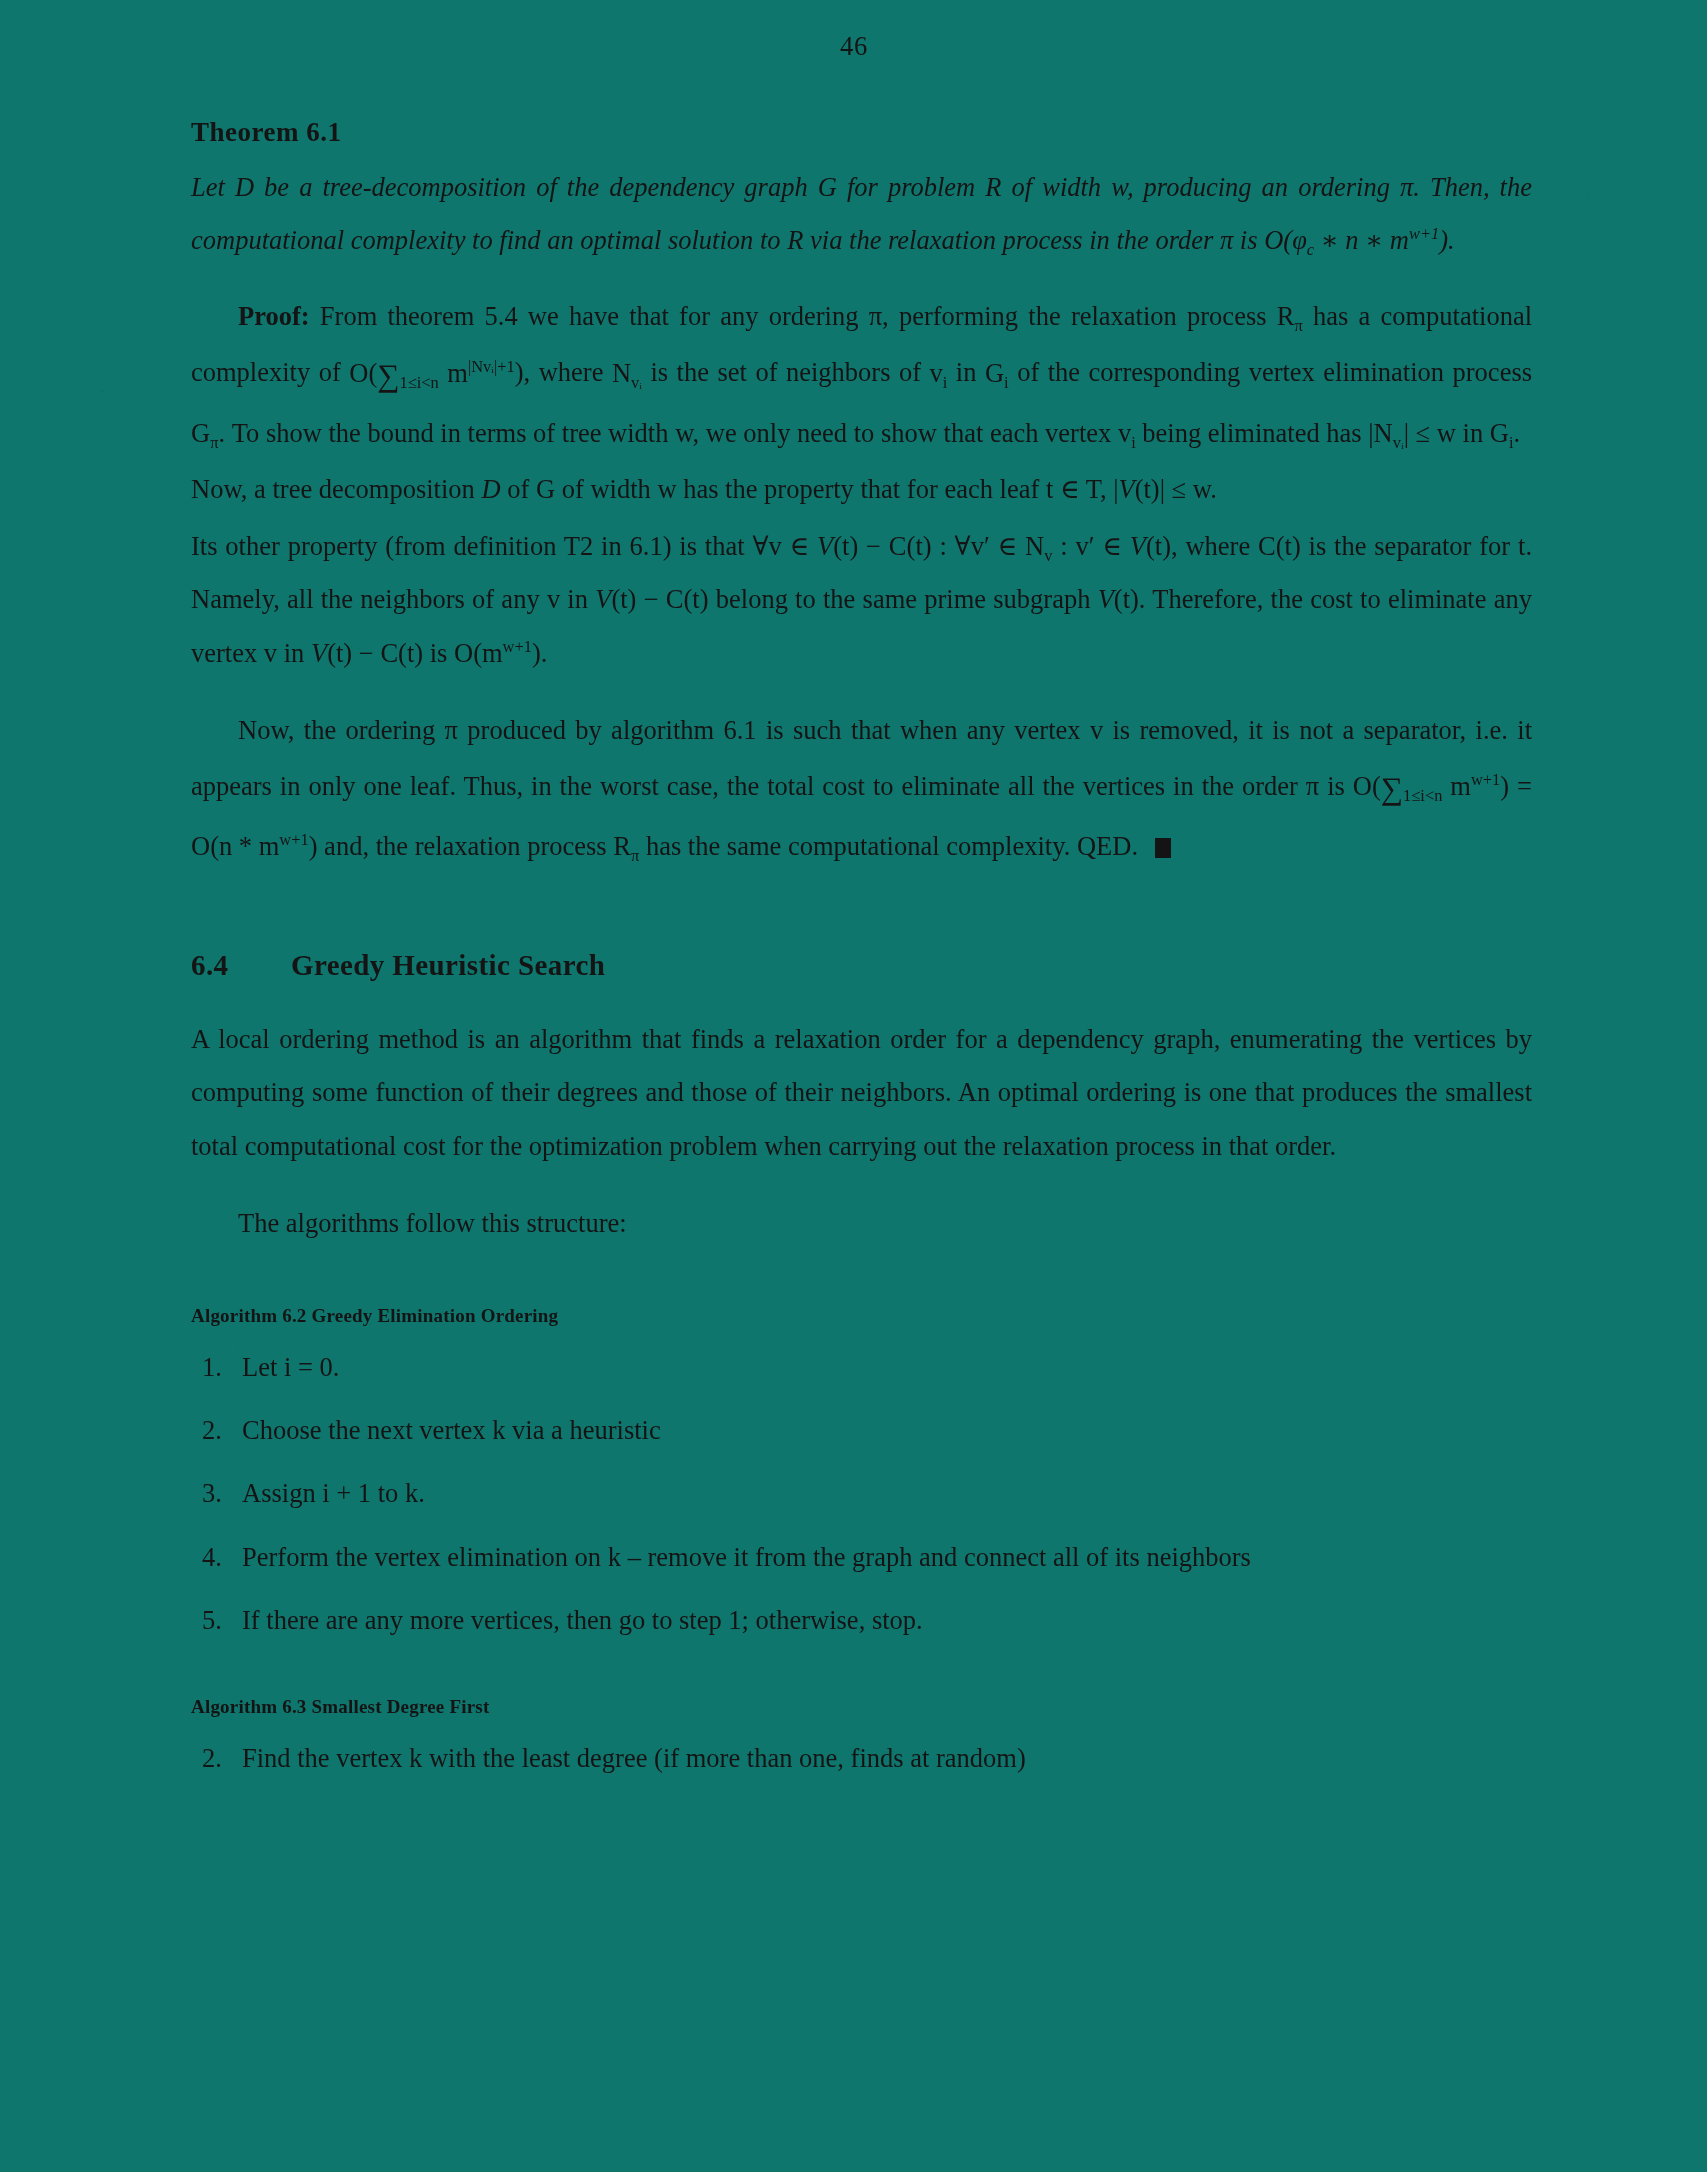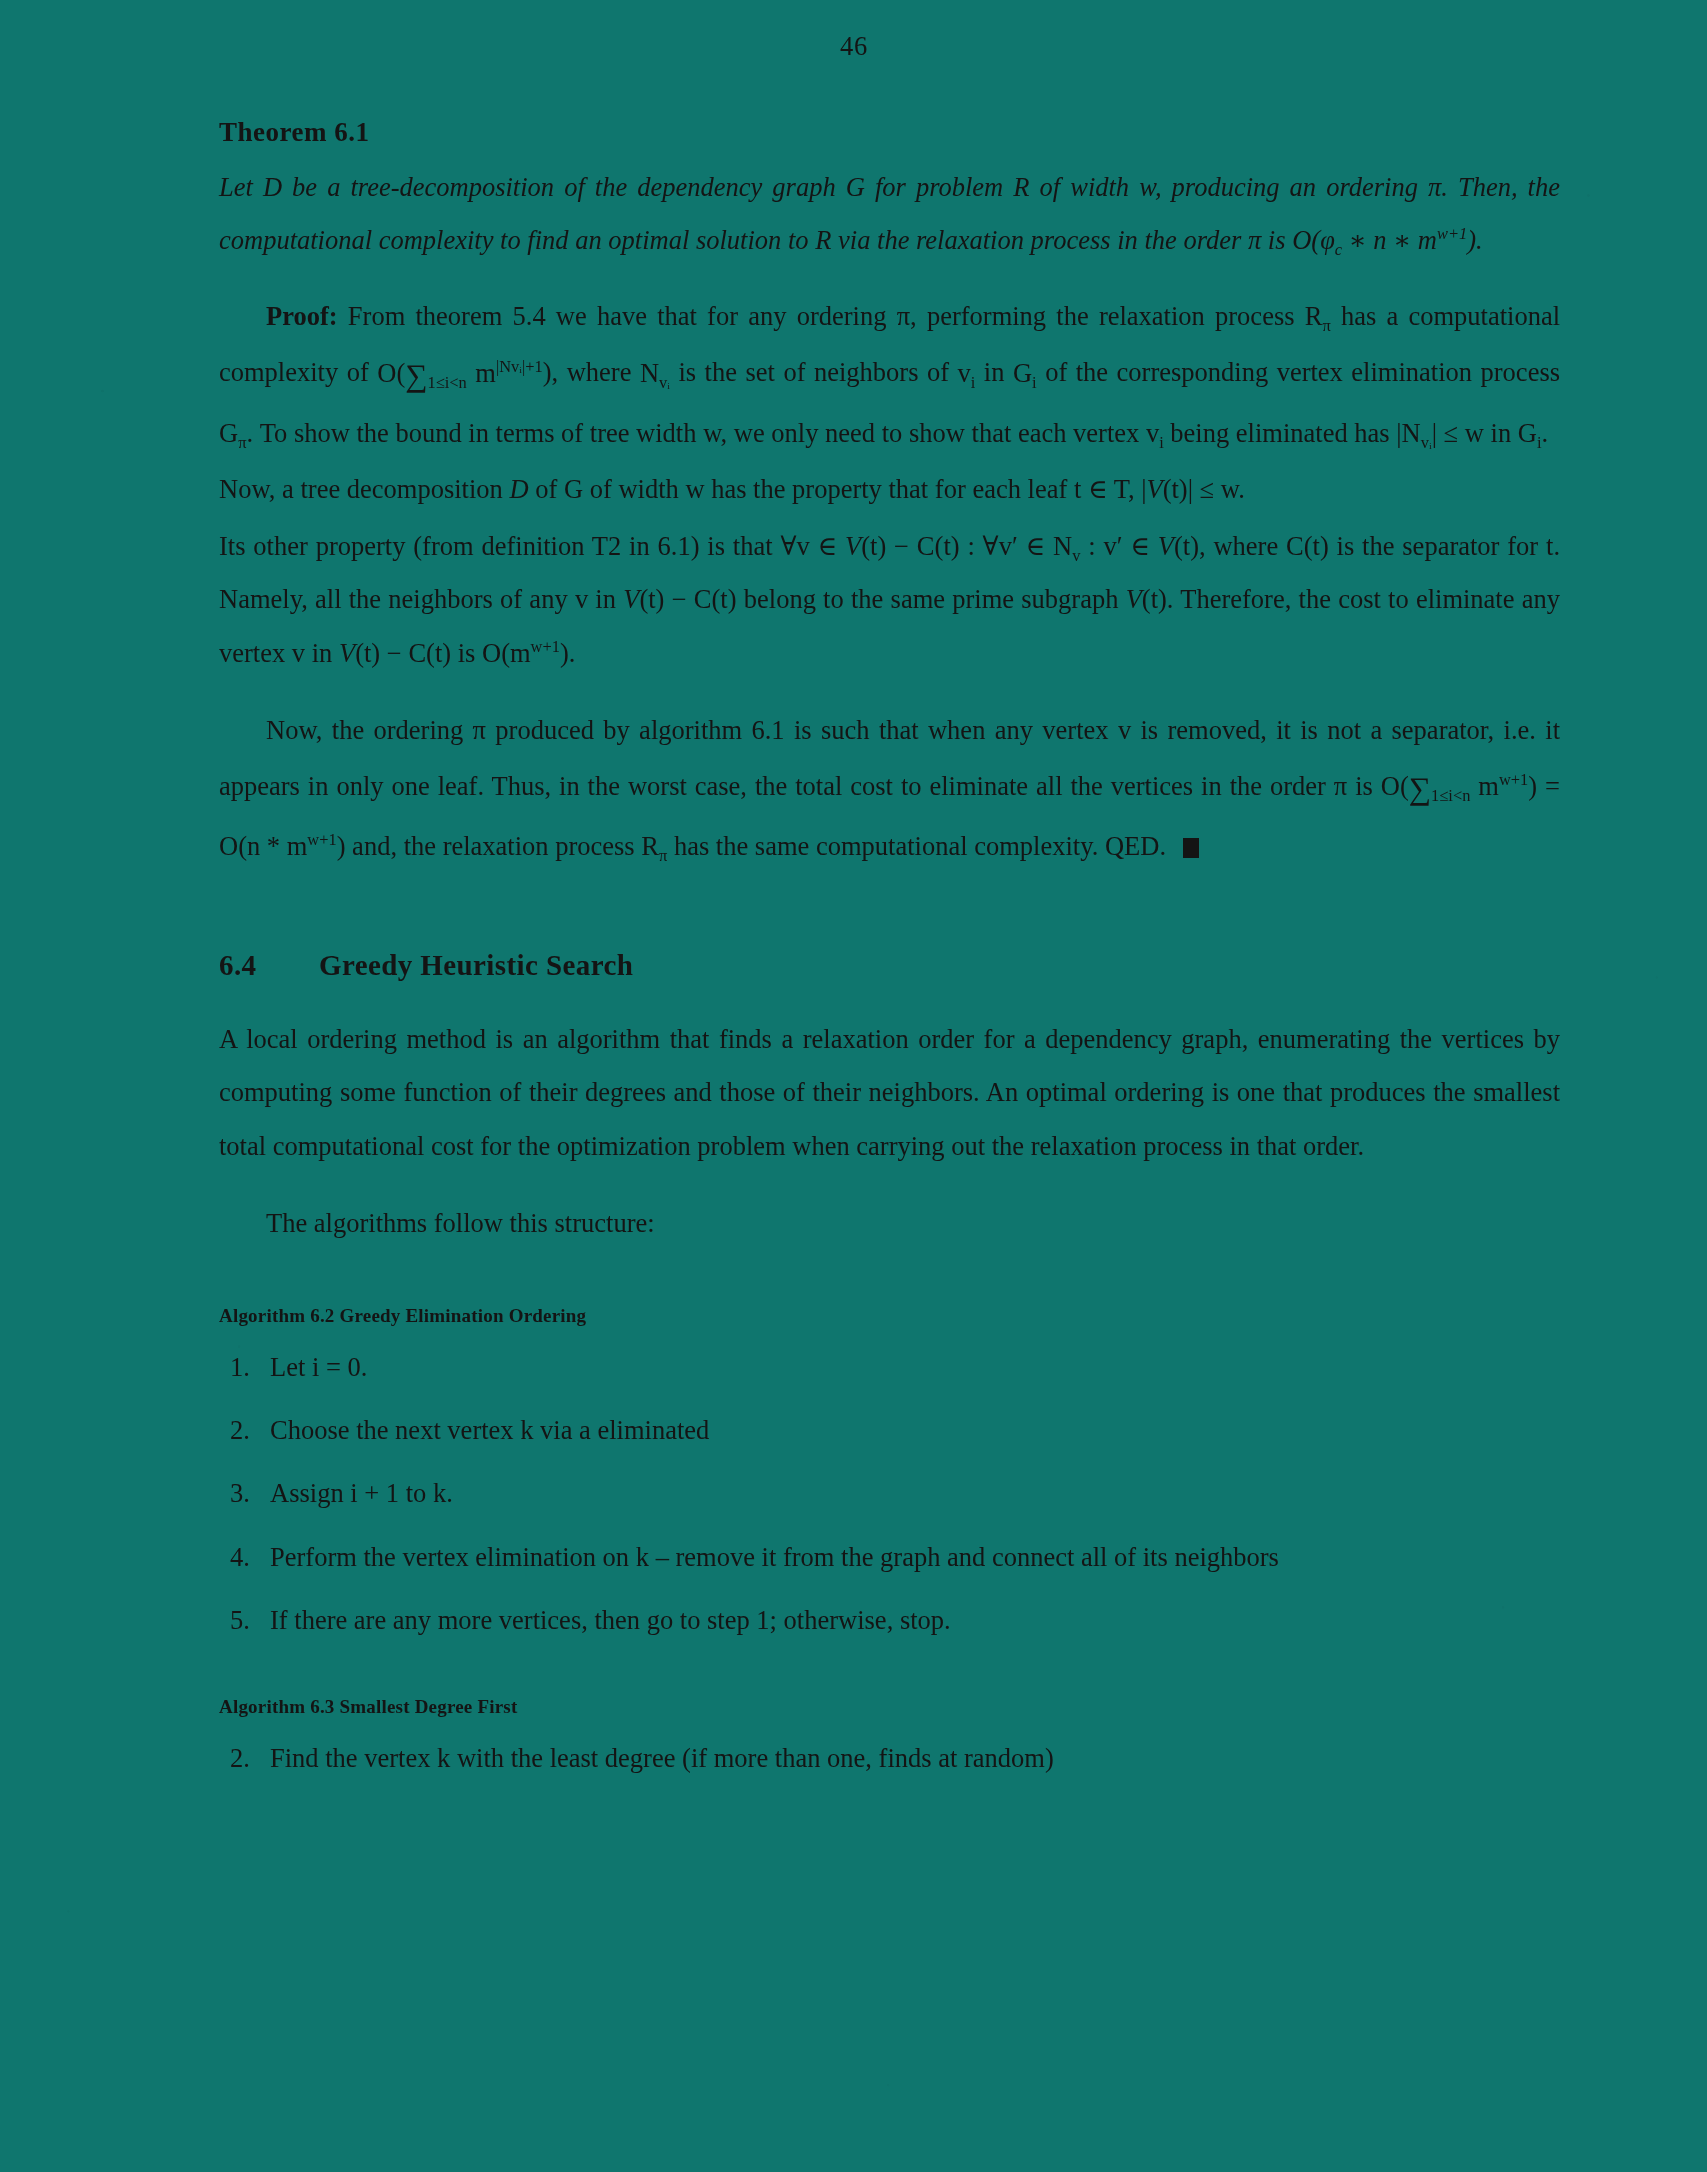--- a/index.html
+++ b/index.html
@@ -37,21 +37,20 @@
     right: 0;
     text-align: center;
     font-size: 26.5px;
     letter-spacing: 0.8px;
   }
   .body {
     position: absolute;
     left: 191px;
     top: 117px;
     width: 1341px;
-    margin-left: 28px;
   }
   .thm-head {
     font-weight: bold;
     font-size: 27px;
     letter-spacing: 0.5px;
     margin-bottom: 12.5px;
   }
   .thm-body {
     font-style: italic;
     font-size: 26.5px;
@@ -154,21 +153,21 @@
 
     <div class="para indent">The algorithms follow this structure:</div>
 
     <div class="algo-head">Algorithm 6.2 Greedy Elimination Ordering</div>
 
     <ol class="algo-list">
       <li>
         <span class="marker">1.</span><span>Let </span><span class="m">i</span><span> = 0.</span>
       </li>
       <li>
-        <span class="marker">2.</span><span>Choose the next vertex </span><span class="m">k</span><span> via a eliminated</span>
+        <span class="marker">2.</span><span>Choose the next vertex </span><span class="m">k</span><span> via a heuristic</span>
       </li>
       <li>
         <span class="marker">3.</span><span>Assign </span><span class="m">i</span><span> + 1 to </span><span class="m">k</span><span>.</span>
       </li>
       <li>
         <span class="marker">4.</span><span>Perform the vertex elimination on </span><span class="m">k</span><span> – remove it from the graph and connect all of its neighbors</span>
       </li>
       <li>
         <span class="marker">5.</span><span>If there are any more vertices, then go to step 1; otherwise, stop.</span>
       </li>

